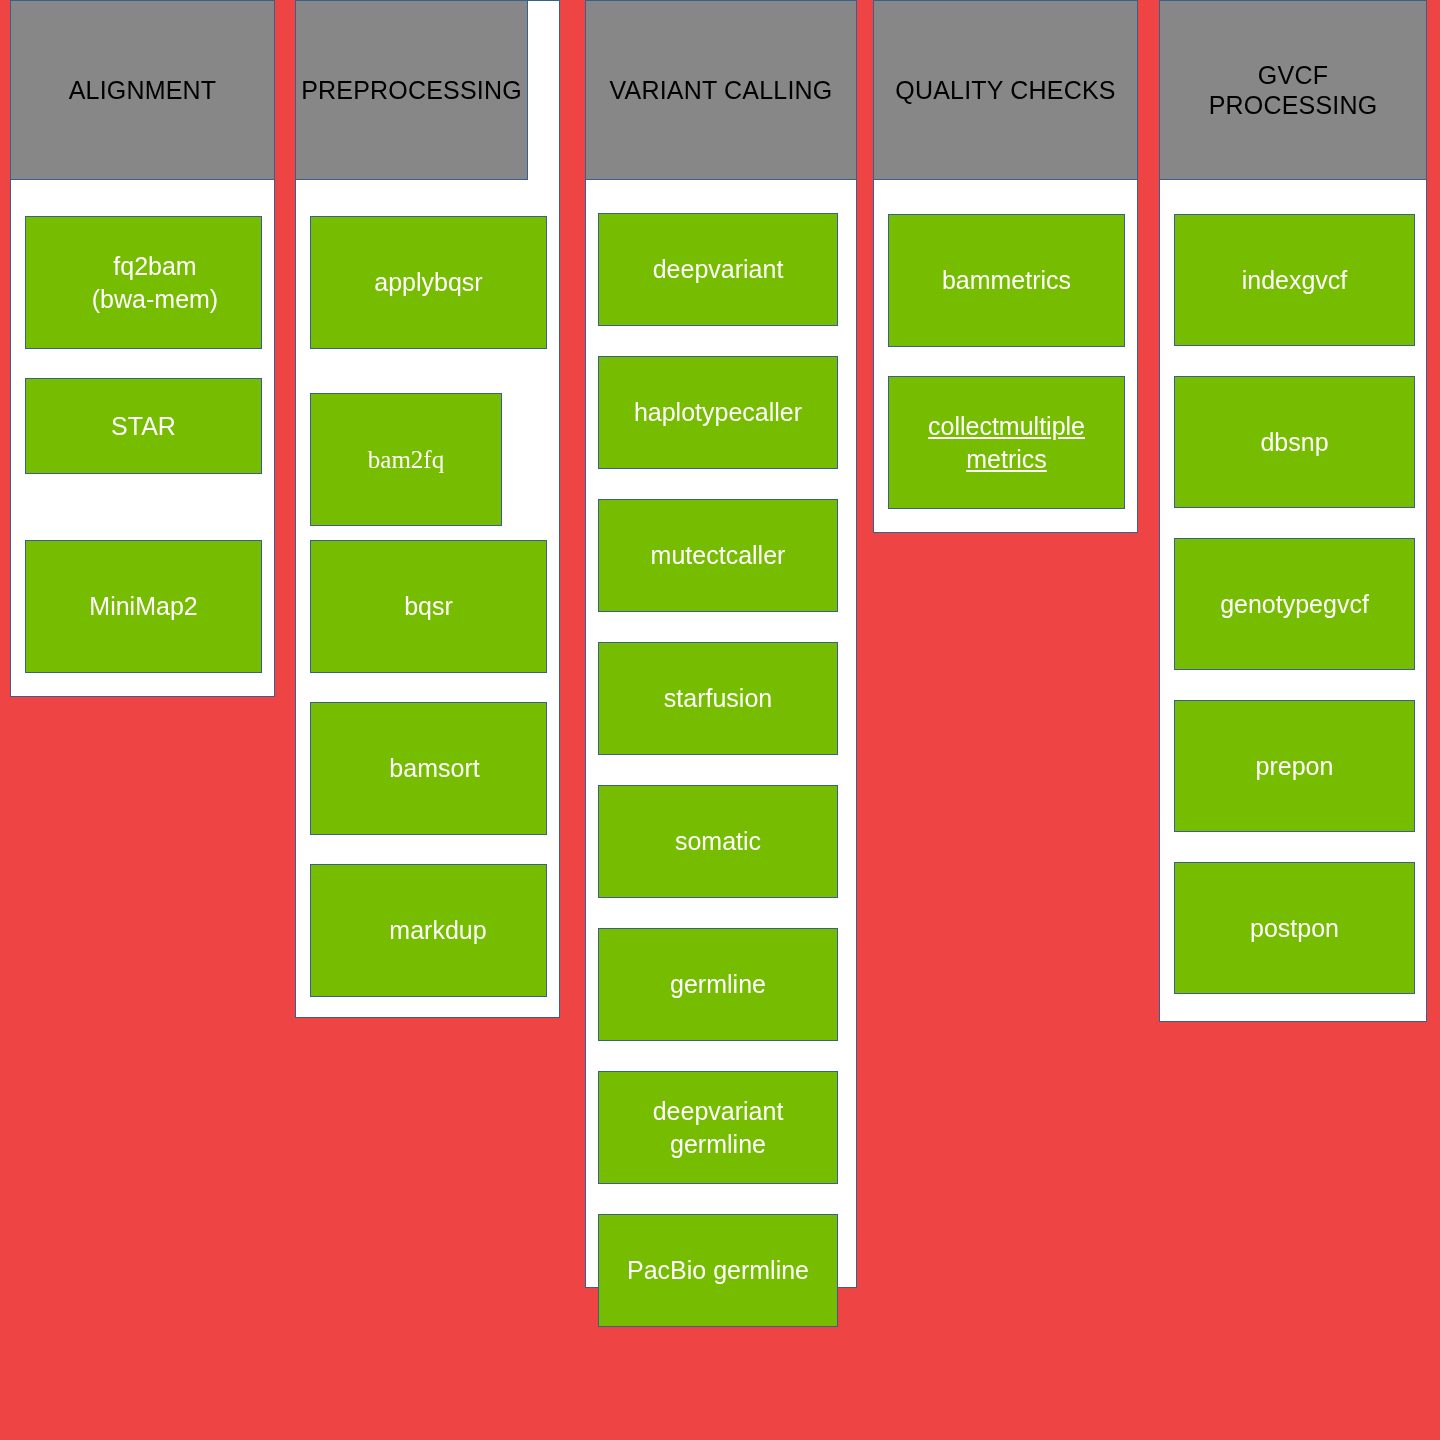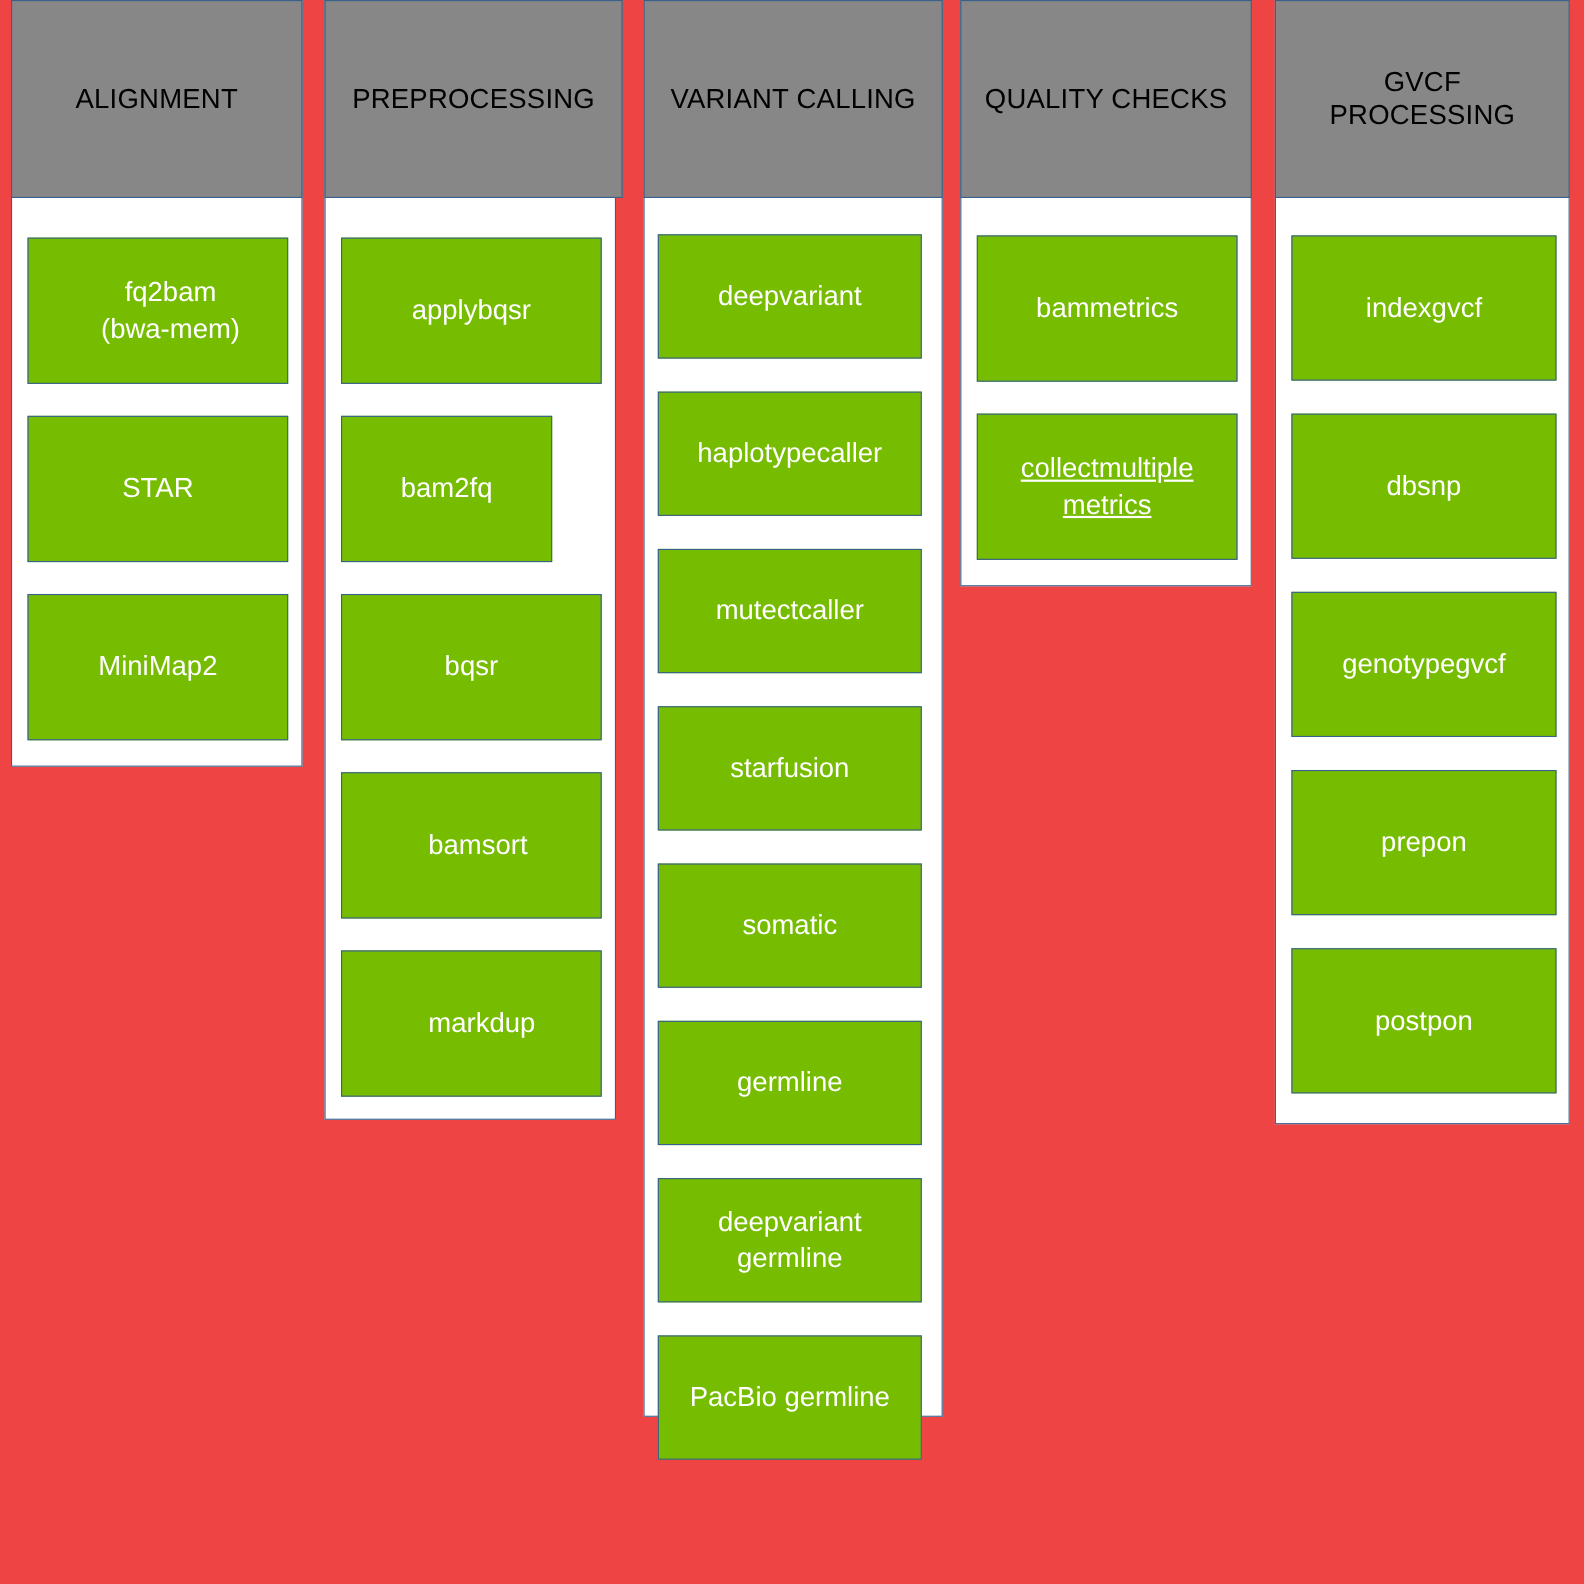--- a/index.html
+++ b/index.html
@@ -72,29 +72,29 @@
 </style>
 </head>
 <body>
 
 <div id="diagram">
     <div class="column" style="left: 10px; top: 0px; width: 265px; height: 697px;">
       <div class="col-header" style="width: 265px; height: 180px;">ALIGNMENT</div>
       <div class="col-body" style="top: 180px; height: 517px;">
         <div class="task-box" style="left: 14px; width: 237px; height: 133px; top: 35px; padding-left: 23px;">fq2bam
 (bwa-mem)</div>
-        <div class="task-box" style="left: 14px; width: 237px; height: 133px; top: 197px;">STAR</div>
+        <div class="task-box" style="left: 14px; width: 237px; height: 96px; top: 197px;">STAR</div>
         <div class="task-box" style="left: 14px; width: 237px; height: 133px; top: 359px;">MiniMap2</div>
       </div>
     </div>
     <div class="column" style="left: 295px; top: 0px; width: 265px; height: 1018px;">
-      <div class="col-header" style="width: 271px; height: 180px;">PREPROCESSING</div>
+      <div class="col-header" style="width: 233px; height: 180px;">PREPROCESSING</div>
       <div class="col-body" style="top: 180px; height: 838px;">
         <div class="task-box" style="left: 14px; width: 237px; height: 133px; top: 35px;">applybqsr</div>
-        <div class="task-box" style="left: 14px; width: 192px; height: 133px; top: 197px;">bam2fq</div>
+        <div class="task-box" style="left: 14px; width: 192px; height: 133px; top: 212px; font-family: Liberation Serif, serif;">bam2fq</div>
         <div class="task-box" style="left: 14px; width: 237px; height: 133px; top: 359px;">bqsr</div>
         <div class="task-box" style="left: 14px; width: 237px; height: 133px; top: 521px; padding-left: 12px;">bamsort</div>
         <div class="task-box" style="left: 14px; width: 237px; height: 133px; top: 683px; padding-left: 19px;">markdup</div>
       </div>
     </div>
     <div class="column" style="left: 585px; top: 0px; width: 272px; height: 1288px;">
       <div class="col-header" style="width: 272px; height: 180px;">VARIANT CALLING</div>
       <div class="col-body" style="top: 180px; height: 1108px;">
         <div class="task-box" style="left: 12px; width: 240px; height: 113px; top: 32px;">deepvariant</div>
         <div class="task-box" style="left: 12px; width: 240px; height: 113px; top: 175px;">haplotypecaller</div>

